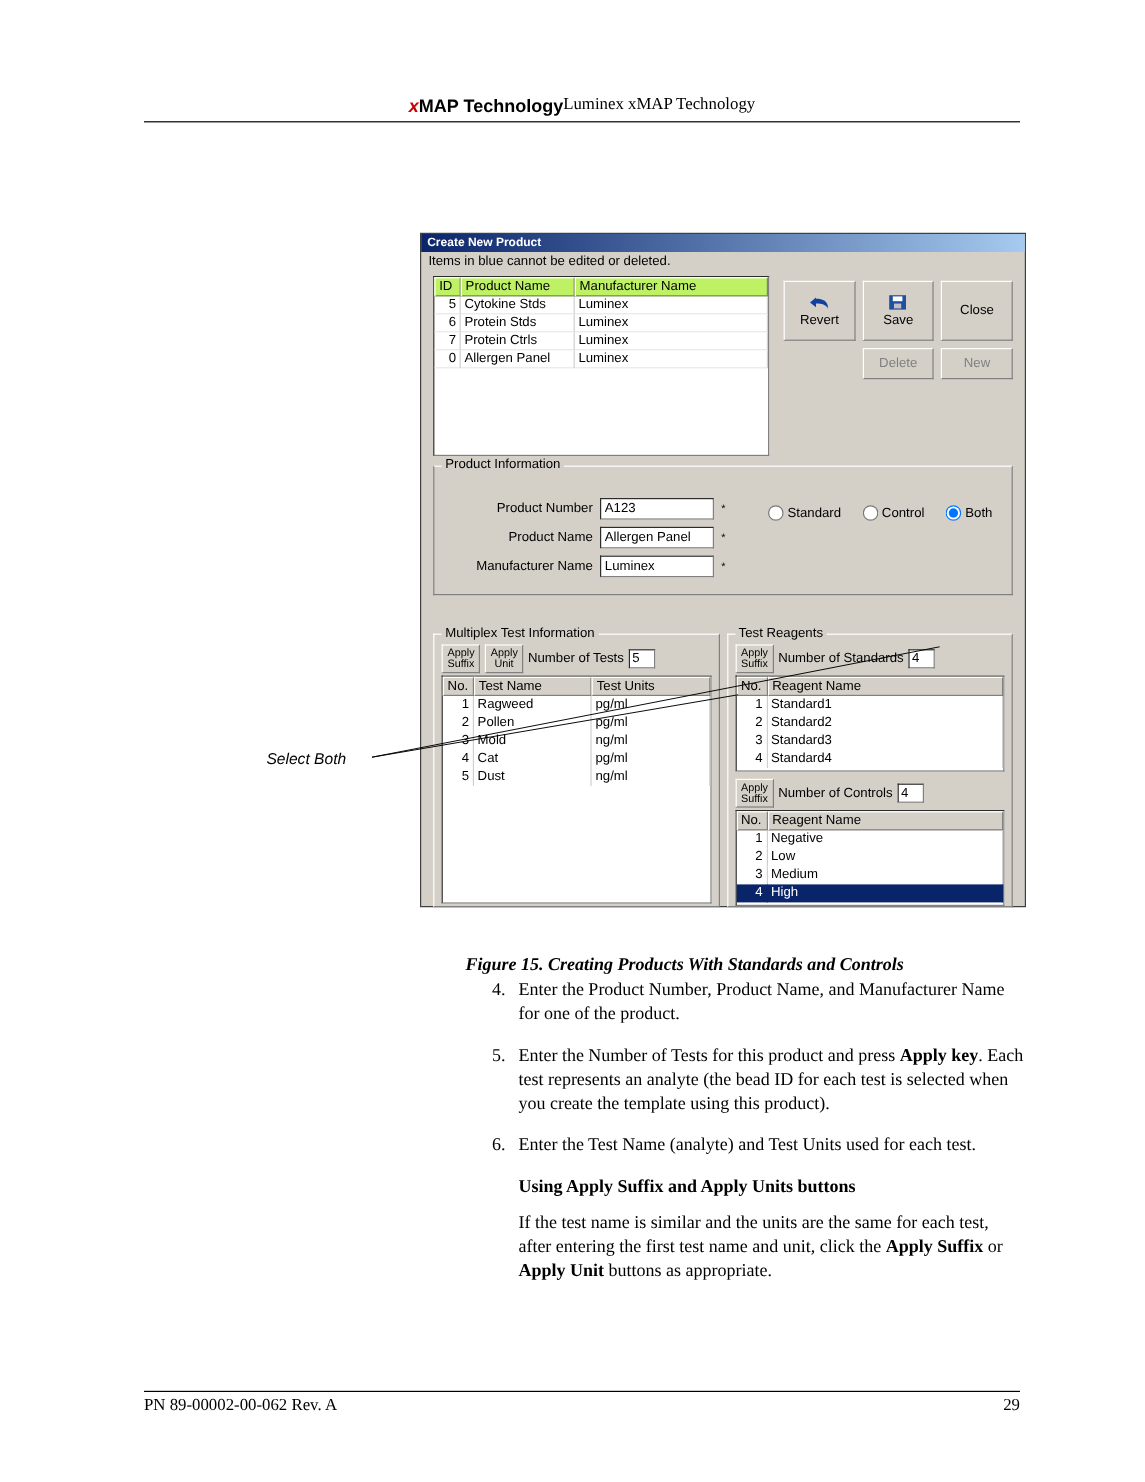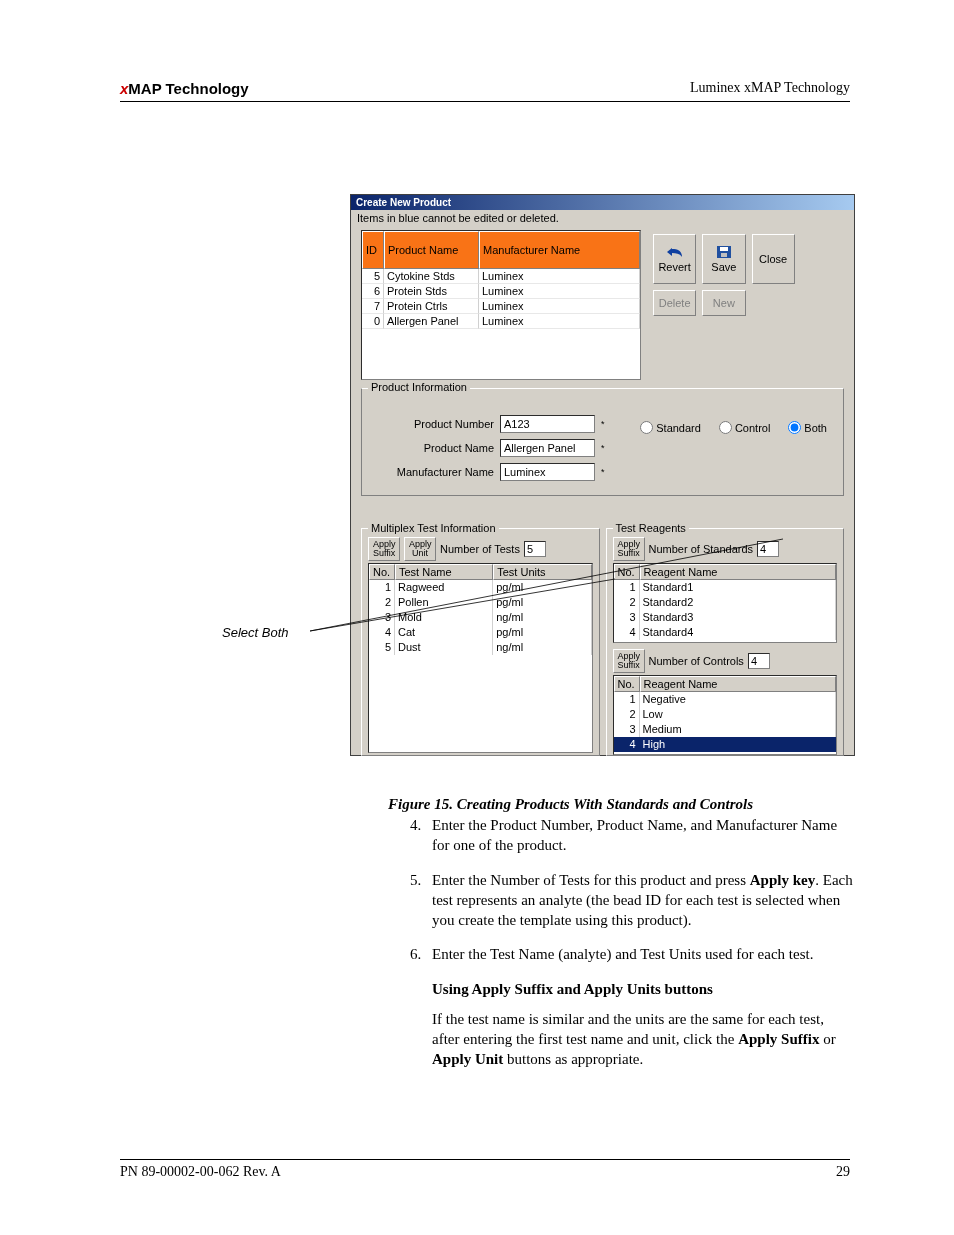--- a/index.html
+++ b/index.html
@@ -13,21 +13,21 @@
   }
   .page {
     position: absolute;
     top: 80px;
     left: 120px;
     width: 730px;
     height: 1100px;
   }
   .header {
     display: flex;
-    justify-content: space-between;
+    justify-content: center;
     border-bottom: 1px solid #000;
     padding-bottom: 4px;
     font-size: 14px;
   }
   .header-left { font-family: Arial, sans-serif; font-weight: bold; font-size: 15px; }
   .header-left .x { color: #c00; font-style: italic; }
   .header-right { font-family: "Times New Roman", serif; font-size: 14px; }
   .footer {
     position: absolute;
     bottom: 0;
@@ -78,37 +78,37 @@
     height: 150px;
     background: #fff;
     border: 1px inset #808080;
   }
   .plist-head, .plist-row {
     display: grid;
     grid-template-columns: 22px 95px 1fr;
     font-size: 11px;
   }
   .plist-head > div {
-    background: #f97316;
+    background: #bef264;
     border: 1px solid #fff;
     border-right-color: #808080;
     border-bottom-color: #808080;
-    padding: 12px 3px;
+    padding: 1px 3px;
   }
   .plist-row > div {
     padding: 1px 3px;
     border-right: 1px solid #d0d0d0;
     border-bottom: 1px solid #e8e8e8;
   }
   .plist-row > div:first-child { text-align: right; }
 
   .btn-area {
     flex: 1;
     display: grid;
-    grid-template-columns: 1fr 1fr 1fr 1fr;
+    grid-template-columns: 1fr 1fr 1fr;
     grid-template-rows: 50px 38px;
     gap: 6px 6px;
     align-content: start;
     padding-top: 4px;
   }
   .win-btn {
     background: #d4d0c8;
     border: 1px solid #808080;
     border-top-color: #fff;
     border-left-color: #fff;

